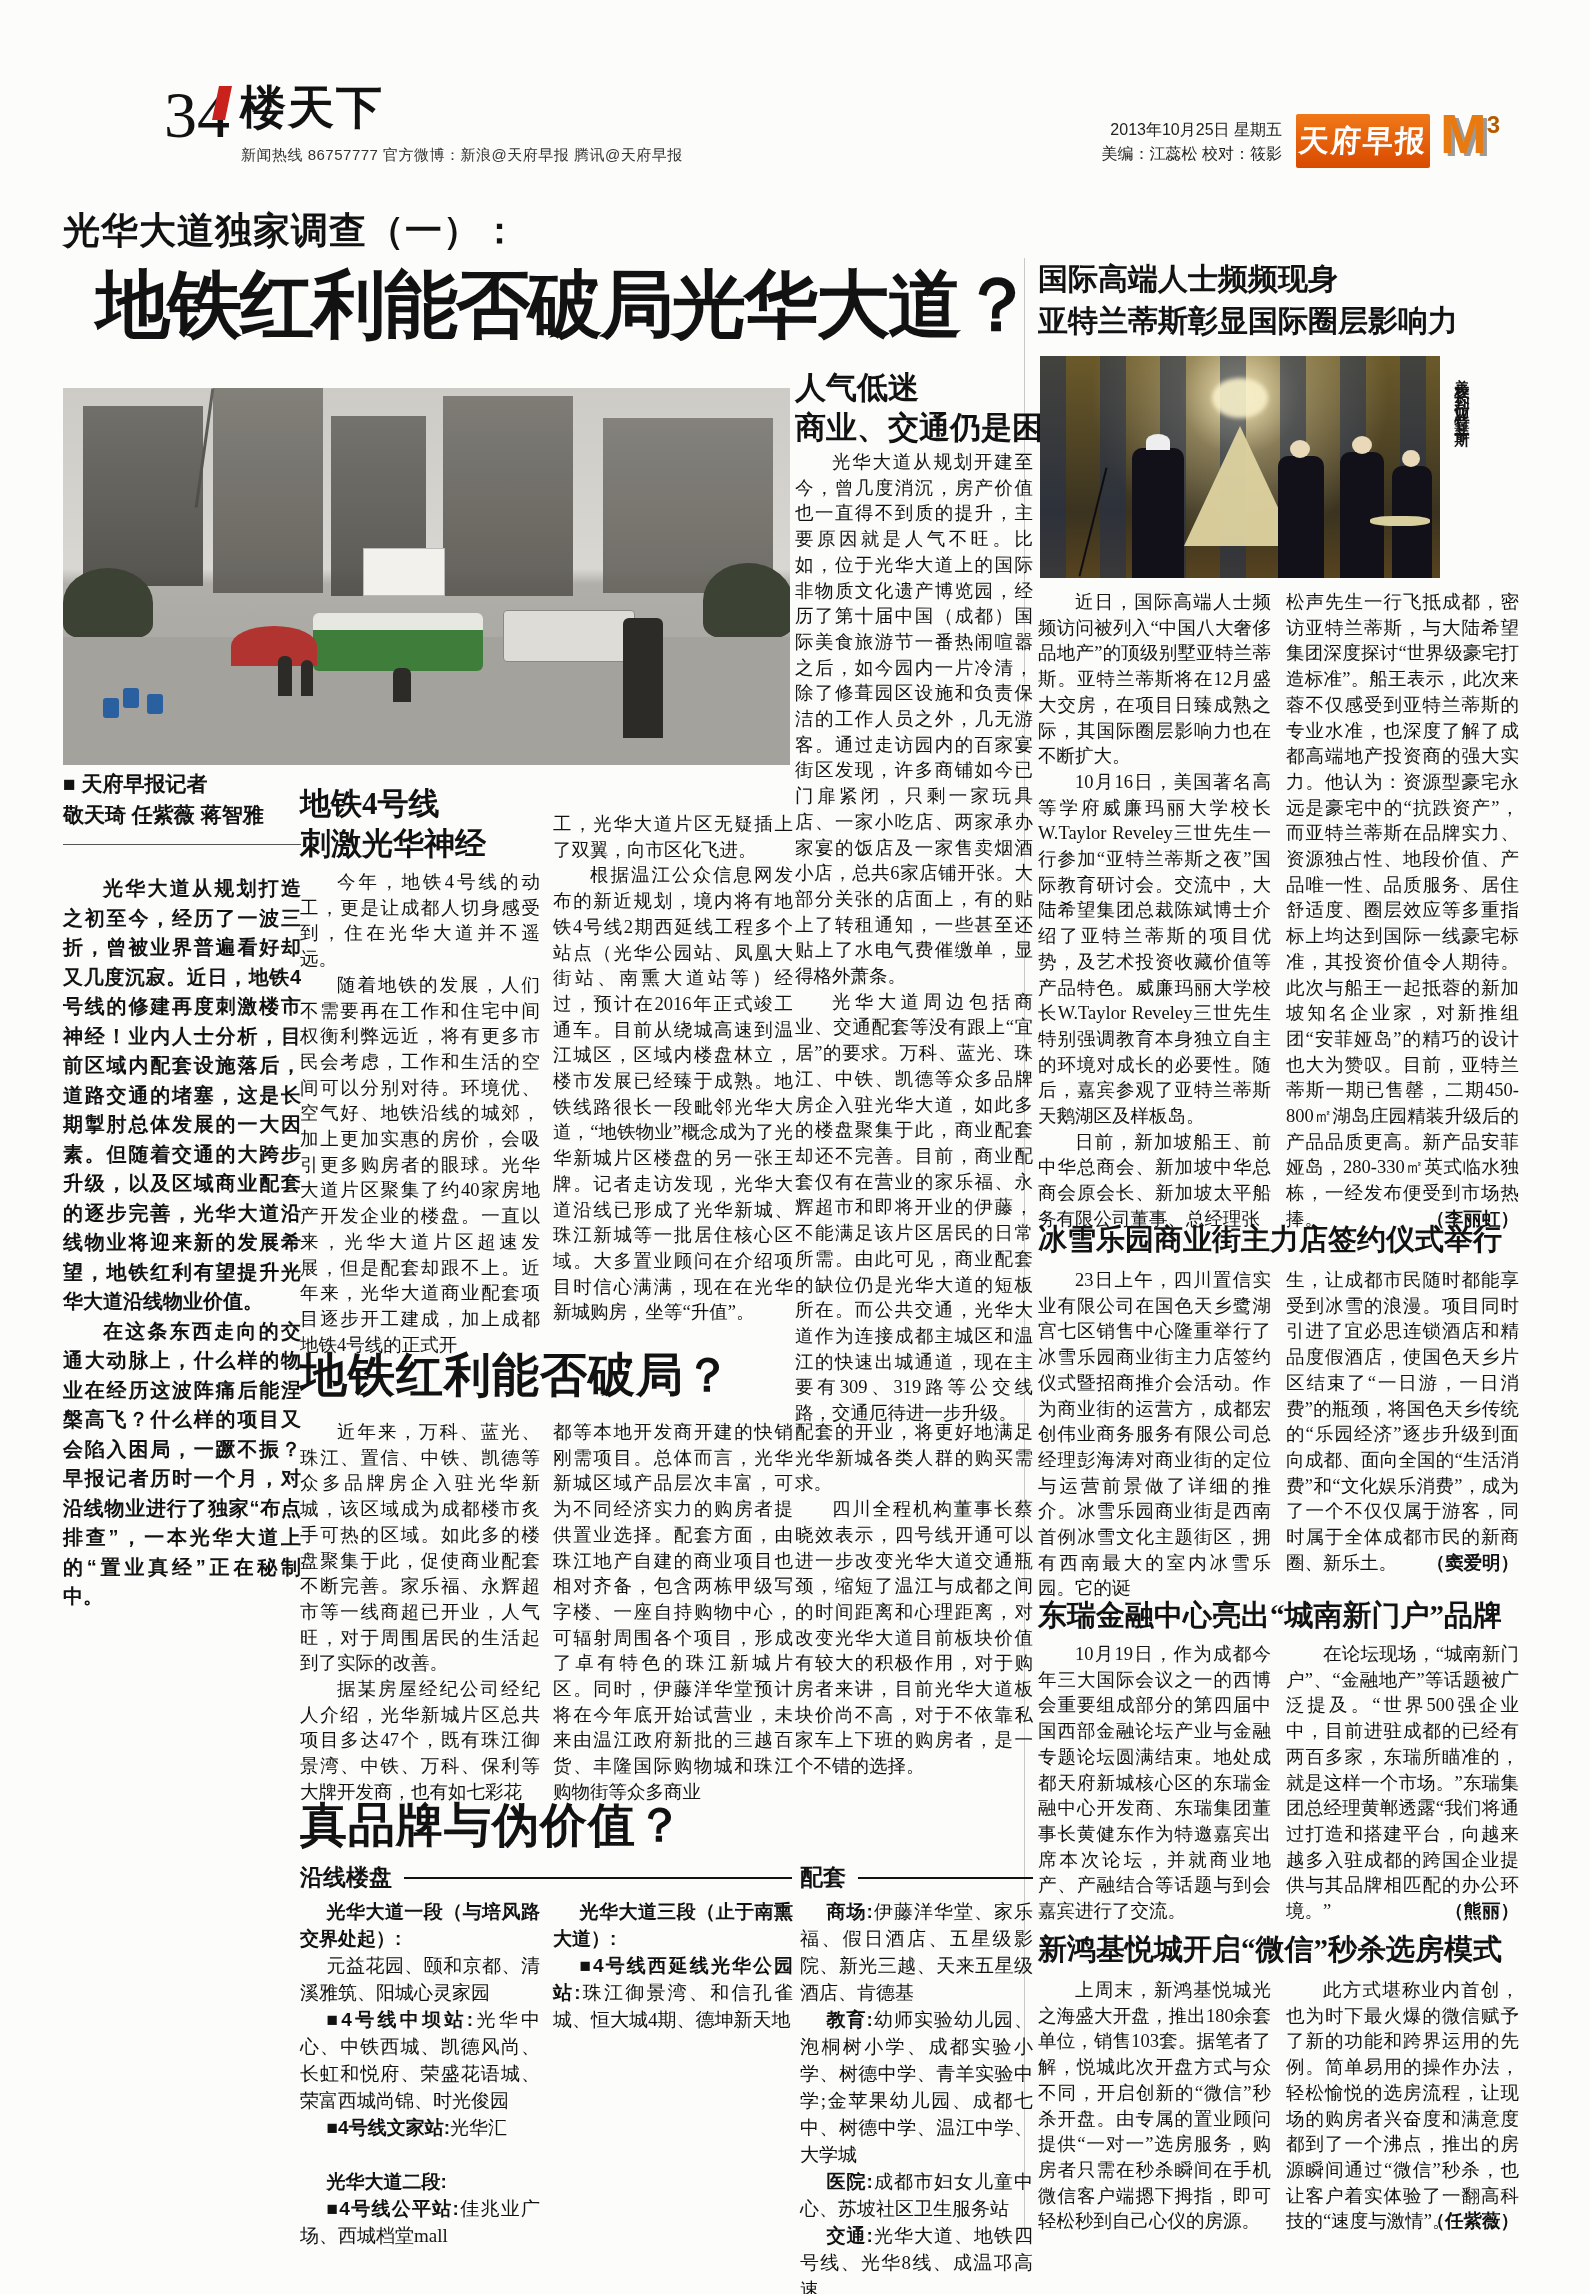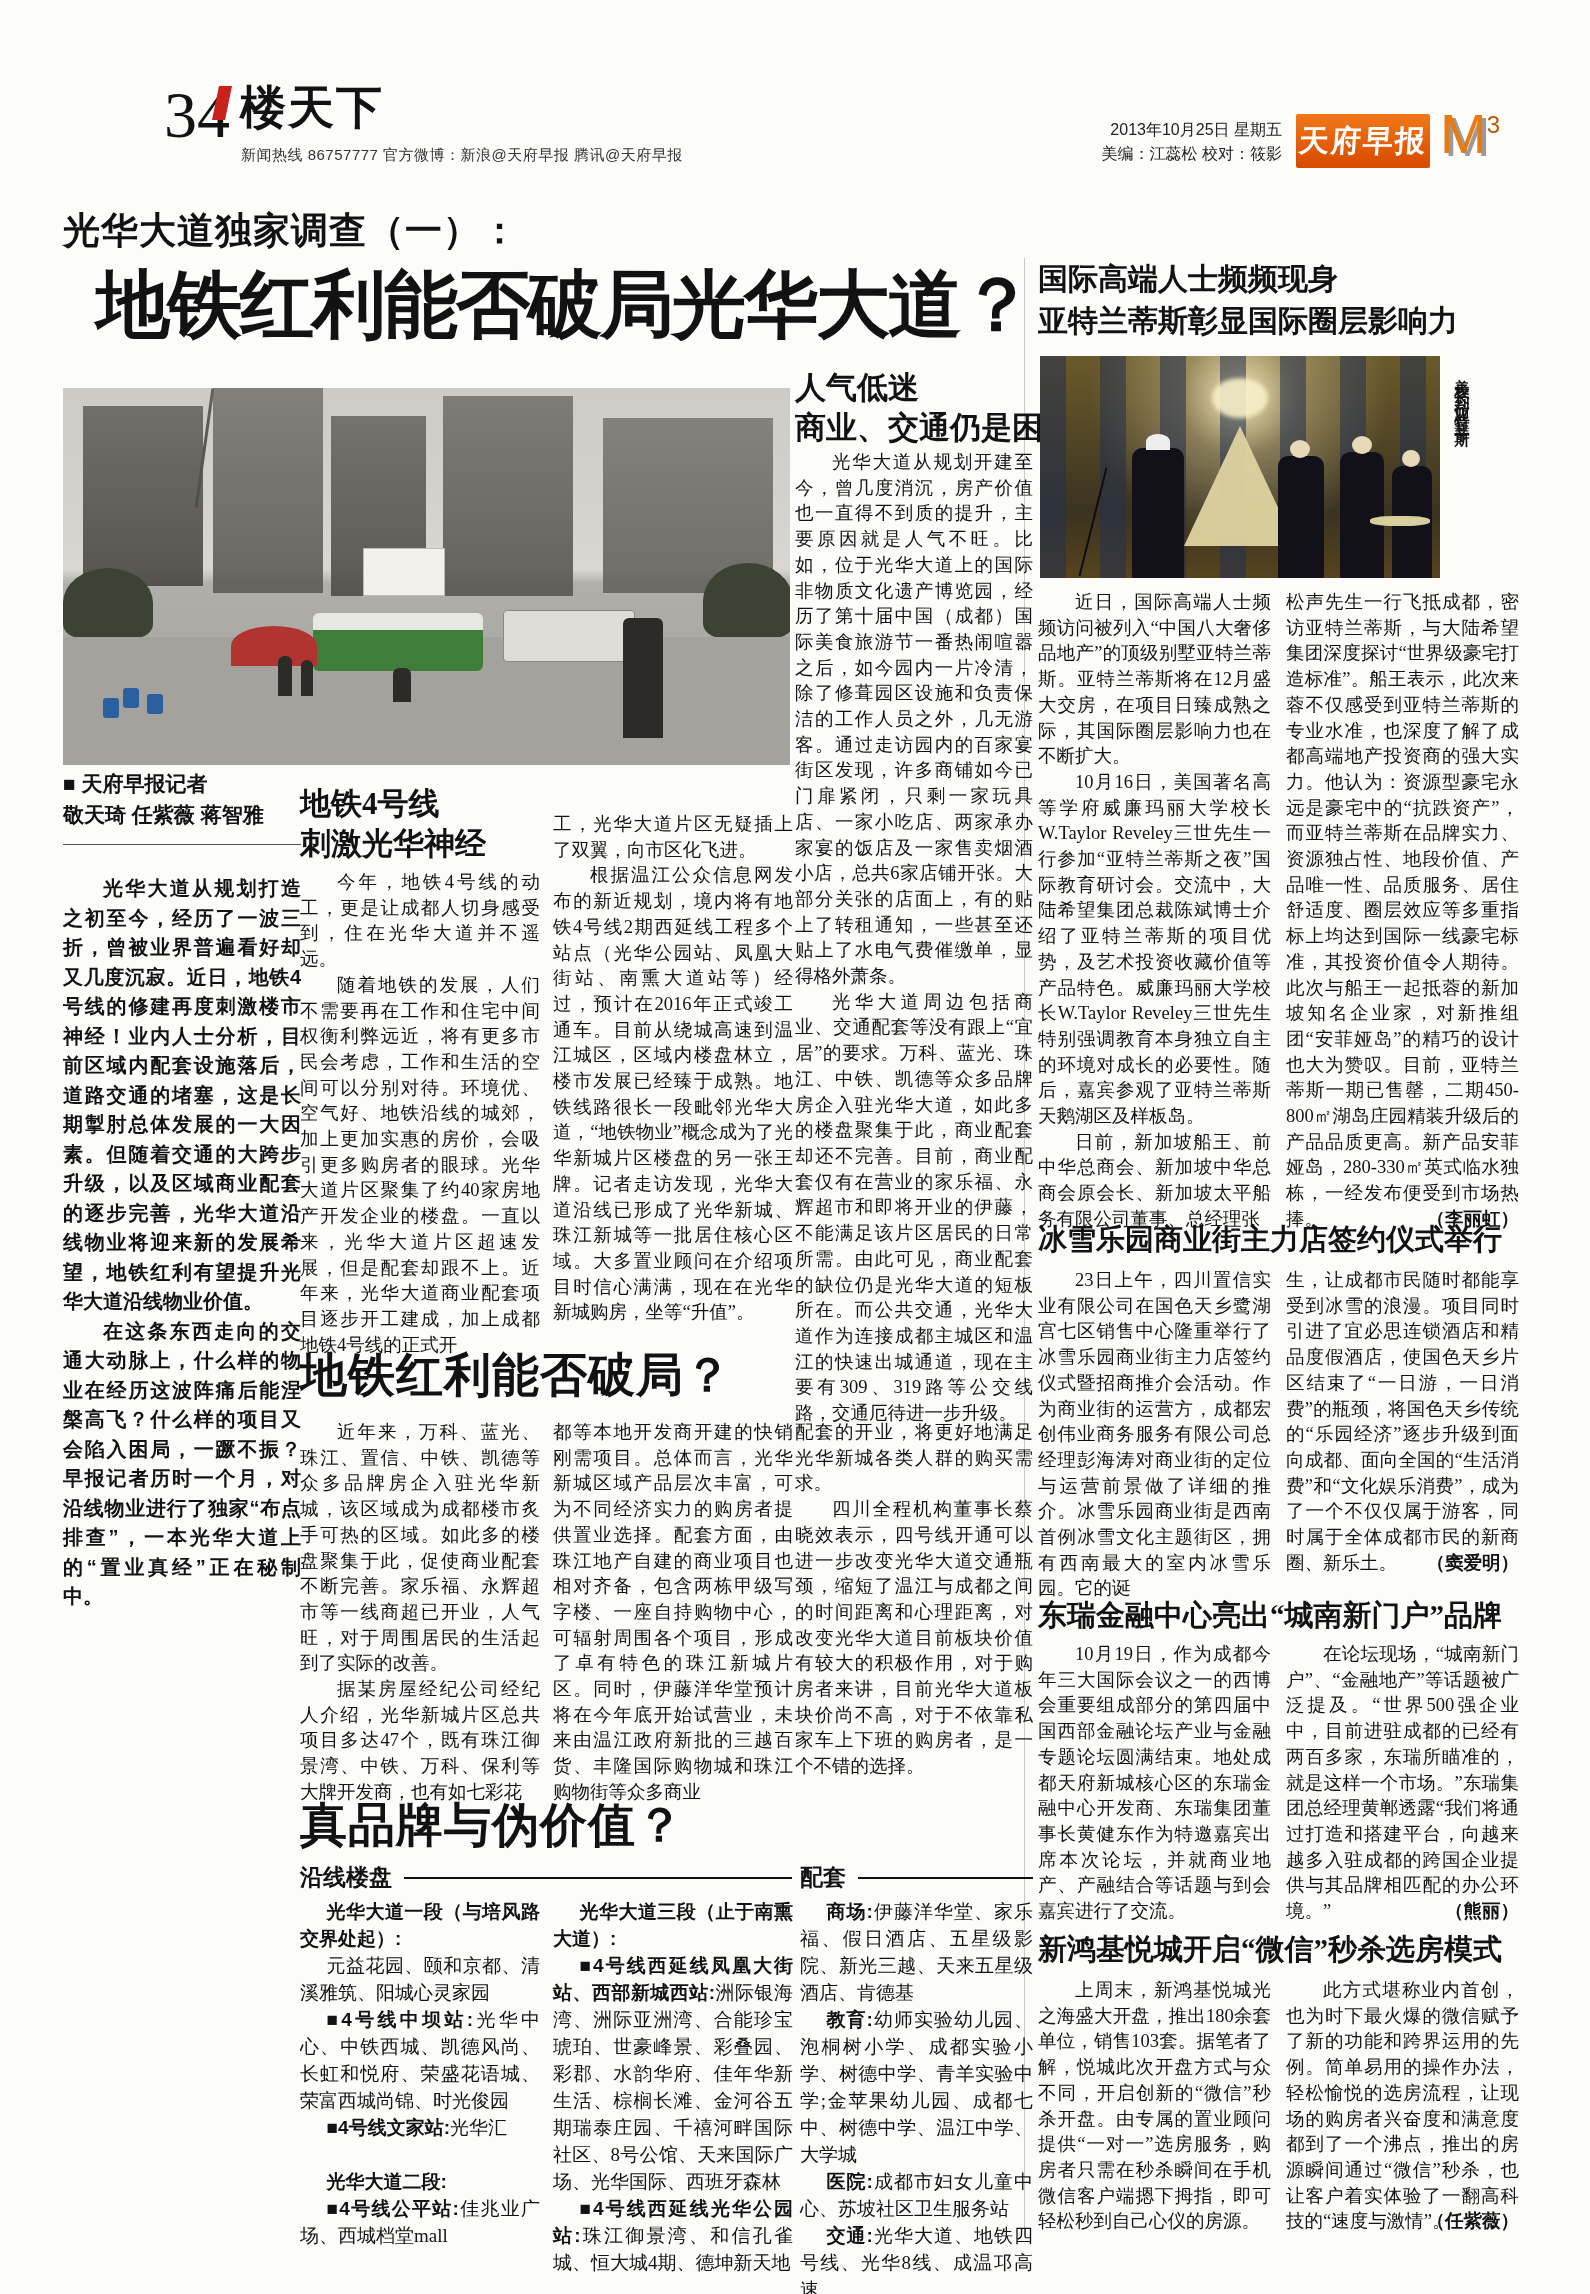--- a/index.html
+++ b/index.html
@@ -11,21 +11,21 @@
 
   
   .pageno{font-size:66px;font-weight:400;line-height:1;margin-left:28px;}
   .flag{width:20px;height:34px;background:#c9211c;clip-path:polygon(35% 0,100% 0,65% 100%,0 100%);}
   .secttitle{font-size:46px;font-weight:800;line-height:1;letter-spacing:2px;}
   .hotline{font-size:15px;color:#333;letter-spacing:.5px;}
   .dateblock{font-size:16px;text-align:right;line-height:24px;color:#222;}
   .brandbox{width:134px;height:54px;background:linear-gradient(#f07818,#d84a00);
             display:flex;align-items:center;justify-content:center;border-radius:2px;}
   .brandbox span{color:#fff;font-weight:900;font-size:30px;letter-spacing:2px;transform:skewX(-4deg);}
-  .mlogo{font-size:56px;font-weight:400;color:#e87a10;line-height:1;
+  .mlogo{font-size:56px;font-weight:700;color:#e87a10;line-height:1;
          text-shadow:4px 3px 0 #9a9a9a;font-family:"Liberation Sans","DejaVu Sans",sans-serif;}
   .mlogo sup{font-size:24px;color:#b65a00;text-shadow:none;}
 
   .kicker{font-size:37px;font-weight:700;letter-spacing:1px;}
   .mainhead{font-size:74px;font-weight:900;letter-spacing:-2px;white-space:nowrap;}
   .subhead{font-size:31px;font-weight:800;line-height:40px;}
   .bighead{font-size:47px;font-weight:900;letter-spacing:1px;}
   .railhead{font-size:29px;font-weight:900;white-space:nowrap;}
   .railhead2{font-size:30px;font-weight:800;line-height:42px;font-family:"Liberation Sans","DejaVu Sans",sans-serif;}
 
@@ -186,21 +186,20 @@
   <div class="abs list" style="left:300px;top:1898px;width:240px;">
     <p class="itm"><span class="lbl">光华大道一段（与培风路交界处起）:</span></p>
     <p class="itm"><span>元益花园、颐和京都、清溪雅筑、阳城心灵家园</span></p>
     <p class="itm"><span class="lbl">■4号线中坝站:</span><span>光华中心、中铁西城、凯德风尚、长虹和悦府、荣盛花语城、荣富西城尚锦、时光俊园</span></p>
     <p class="itm"><span class="lbl">■4号线文家站:</span><span>光华汇</span></p>
     <p class="itm" style="margin-top:27px;"><span class="lbl">光华大道二段:</span></p>
     <p class="itm"><span class="lbl">■4号线公平站:</span><span>佳兆业广场、西城档堂mall</span></p>
   </div>
   <div class="abs list" style="left:553px;top:1898px;width:240px;">
     <p class="itm"><span class="lbl">光华大道三段（止于南熏大道）:</span></p>
-    <p class="itm"><span class="lbl">■4号线西延线凤凰大街站、西部新城西站:</span><span>洲际银海湾、洲际亚洲湾、合能珍宝琥珀、世豪峰景、彩叠园、彩郡、水韵华府、佳年华新生活、棕榈长滩、金河谷五期瑞泰庄园、千禧河畔国际社区、8号公馆、天来国际广场、光华国际、西班牙森林</span></p>
     <p class="itm"><span class="lbl">■4号线西延线光华公园站:</span><span>珠江御景湾、和信孔雀城、恒大城4期、德坤新天地</span></p>
   </div>
   <div class="abs list" style="left:800px;top:1898px;width:233px;">
     <p class="itm"><span class="lbl">商场:</span><span>伊藤洋华堂、家乐福、假日酒店、五星级影院、新光三越、天来五星级酒店、肯德基</span></p>
     <p class="itm"><span class="lbl">教育:</span><span>幼师实验幼儿园、泡桐树小学、成都实验小学、树德中学、青羊实验中学;金苹果幼儿园、成都七中、树德中学、温江中学、大学城</span></p>
     <p class="itm"><span class="lbl">医院:</span><span>成都市妇女儿童中心、苏坡社区卫生服务站</span></p>
     <p class="itm"><span class="lbl">交通:</span><span>光华大道、地铁四号线、光华8线、成温邛高速</span></p>
   </div>
 
   <div class="abs railhead2" style="left:1038px;top:258px;">

